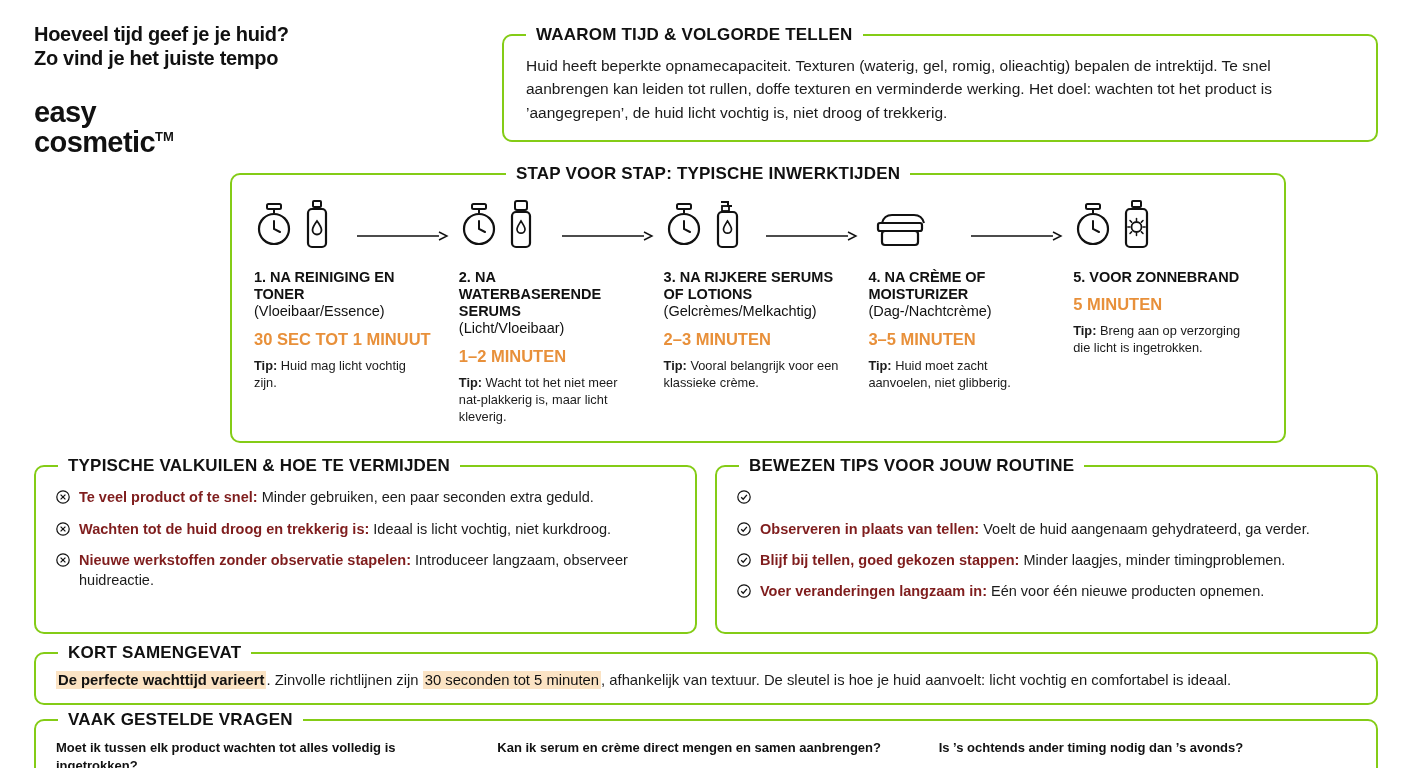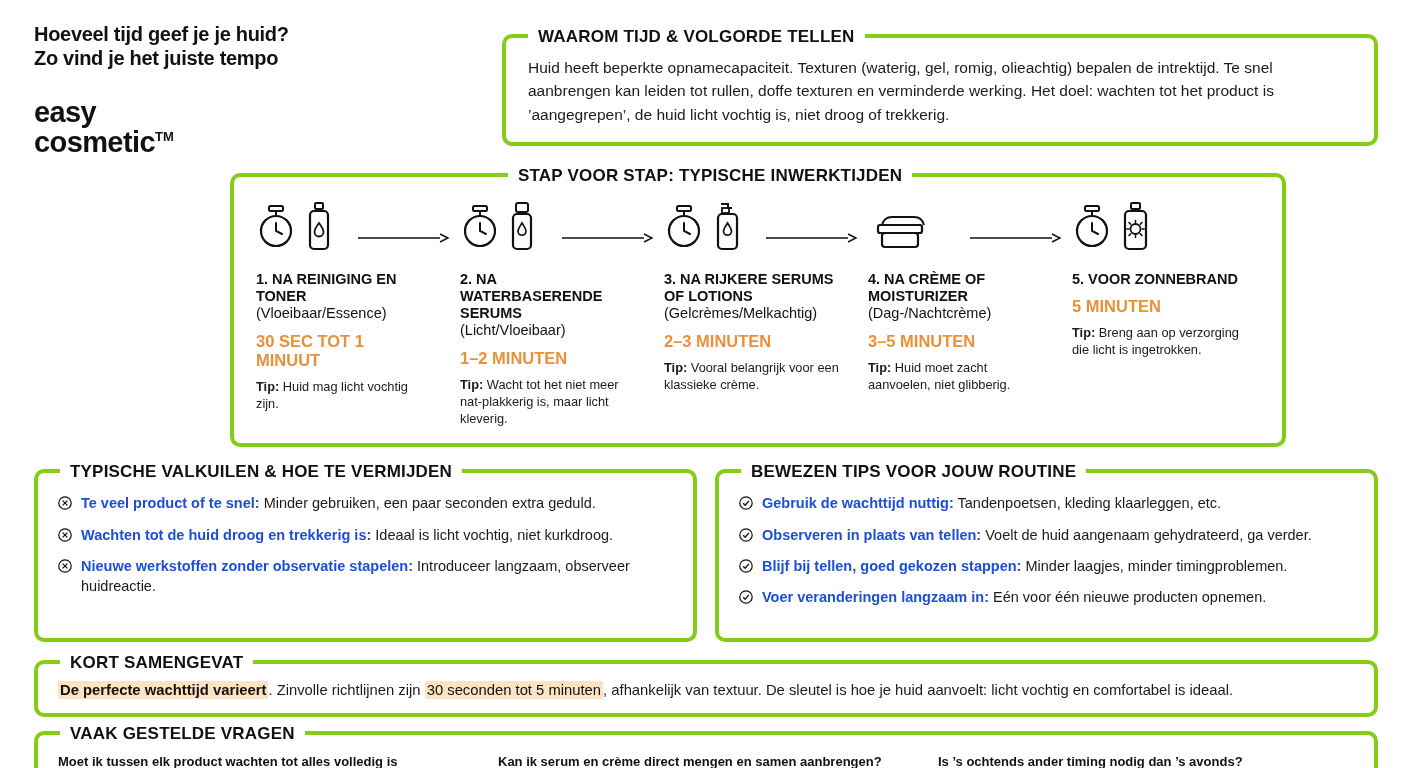--- a/index.html
+++ b/index.html
@@ -18,21 +18,21 @@
     position: relative;
     width: 1408px;
     height: 768px;
     box-sizing: border-box;
     padding: 18px 30px 10px 34px;
   }
 
   
   .panel {
     position: relative;
-    border: 4px solid #84cc16;
+    border: 2px solid #84cc16;
     border-radius: 10px;
     background: #ffffff;
     box-sizing: border-box;
   }
   .panel-title {
     position: absolute;
     top: -11px;
     left: 22px;
     background: #ffffff;
     padding: 0 10px;
@@ -176,21 +176,21 @@
     font-size: 14.5px;
     line-height: 1.4;
     margin-bottom: 9px;
     color: #1b1b1b;
   }
   .bullet-list li:last-child { margin-bottom: 0; }
   .bullet-ico {
     flex: 0 0 auto;
     margin-top: 2px;
   }
-  .b-strong { font-weight: bold; color: #1d4ed8; margin-top: 28px; }
+  .b-strong { font-weight: bold; color: #7f1d1d; margin-top: 28px; }
 
   
   .summary-panel {
     margin-top: 18px;
     padding: 16px 18px 13px 20px;
   }
   .summary-text {
     font-size: 14.8px;
     line-height: 1.4;
     color: #1b1b1b;
@@ -436,21 +436,20 @@
     <div class="panel mid-panel">
       <div class="panel-title">BEWEZEN TIPS VOOR JOUW ROUTINE</div>
       <ul class="bullet-list">
         <li>
           <span class="bullet-ico">
             <svg width="14" height="14" viewBox="0 0 14 14">
                 <circle cx="7" cy="7" r="6.2" fill="none" stroke="#111" stroke-width="1.2"></circle>
                 <path d="M4.2 7.2 L6.2 9.2 L9.9 4.9" fill="none" stroke="#111" stroke-width="1.3"></path>
               </svg>
           </span>
-          <span><span class="b-strong">Gebruik de wachttijd nuttig:</span><span> Tandenpoetsen, kleding klaarleggen, etc.</span></span>
         </li>
         <li>
           <span class="bullet-ico">
             <svg width="14" height="14" viewBox="0 0 14 14">
                 <circle cx="7" cy="7" r="6.2" fill="none" stroke="#111" stroke-width="1.2"></circle>
                 <path d="M4.2 7.2 L6.2 9.2 L9.9 4.9" fill="none" stroke="#111" stroke-width="1.3"></path>
               </svg>
           </span>
           <span><span class="b-strong">Observeren in plaats van tellen:</span><span> Voelt de huid aangenaam gehydrateerd, ga verder.</span></span>
         </li>

